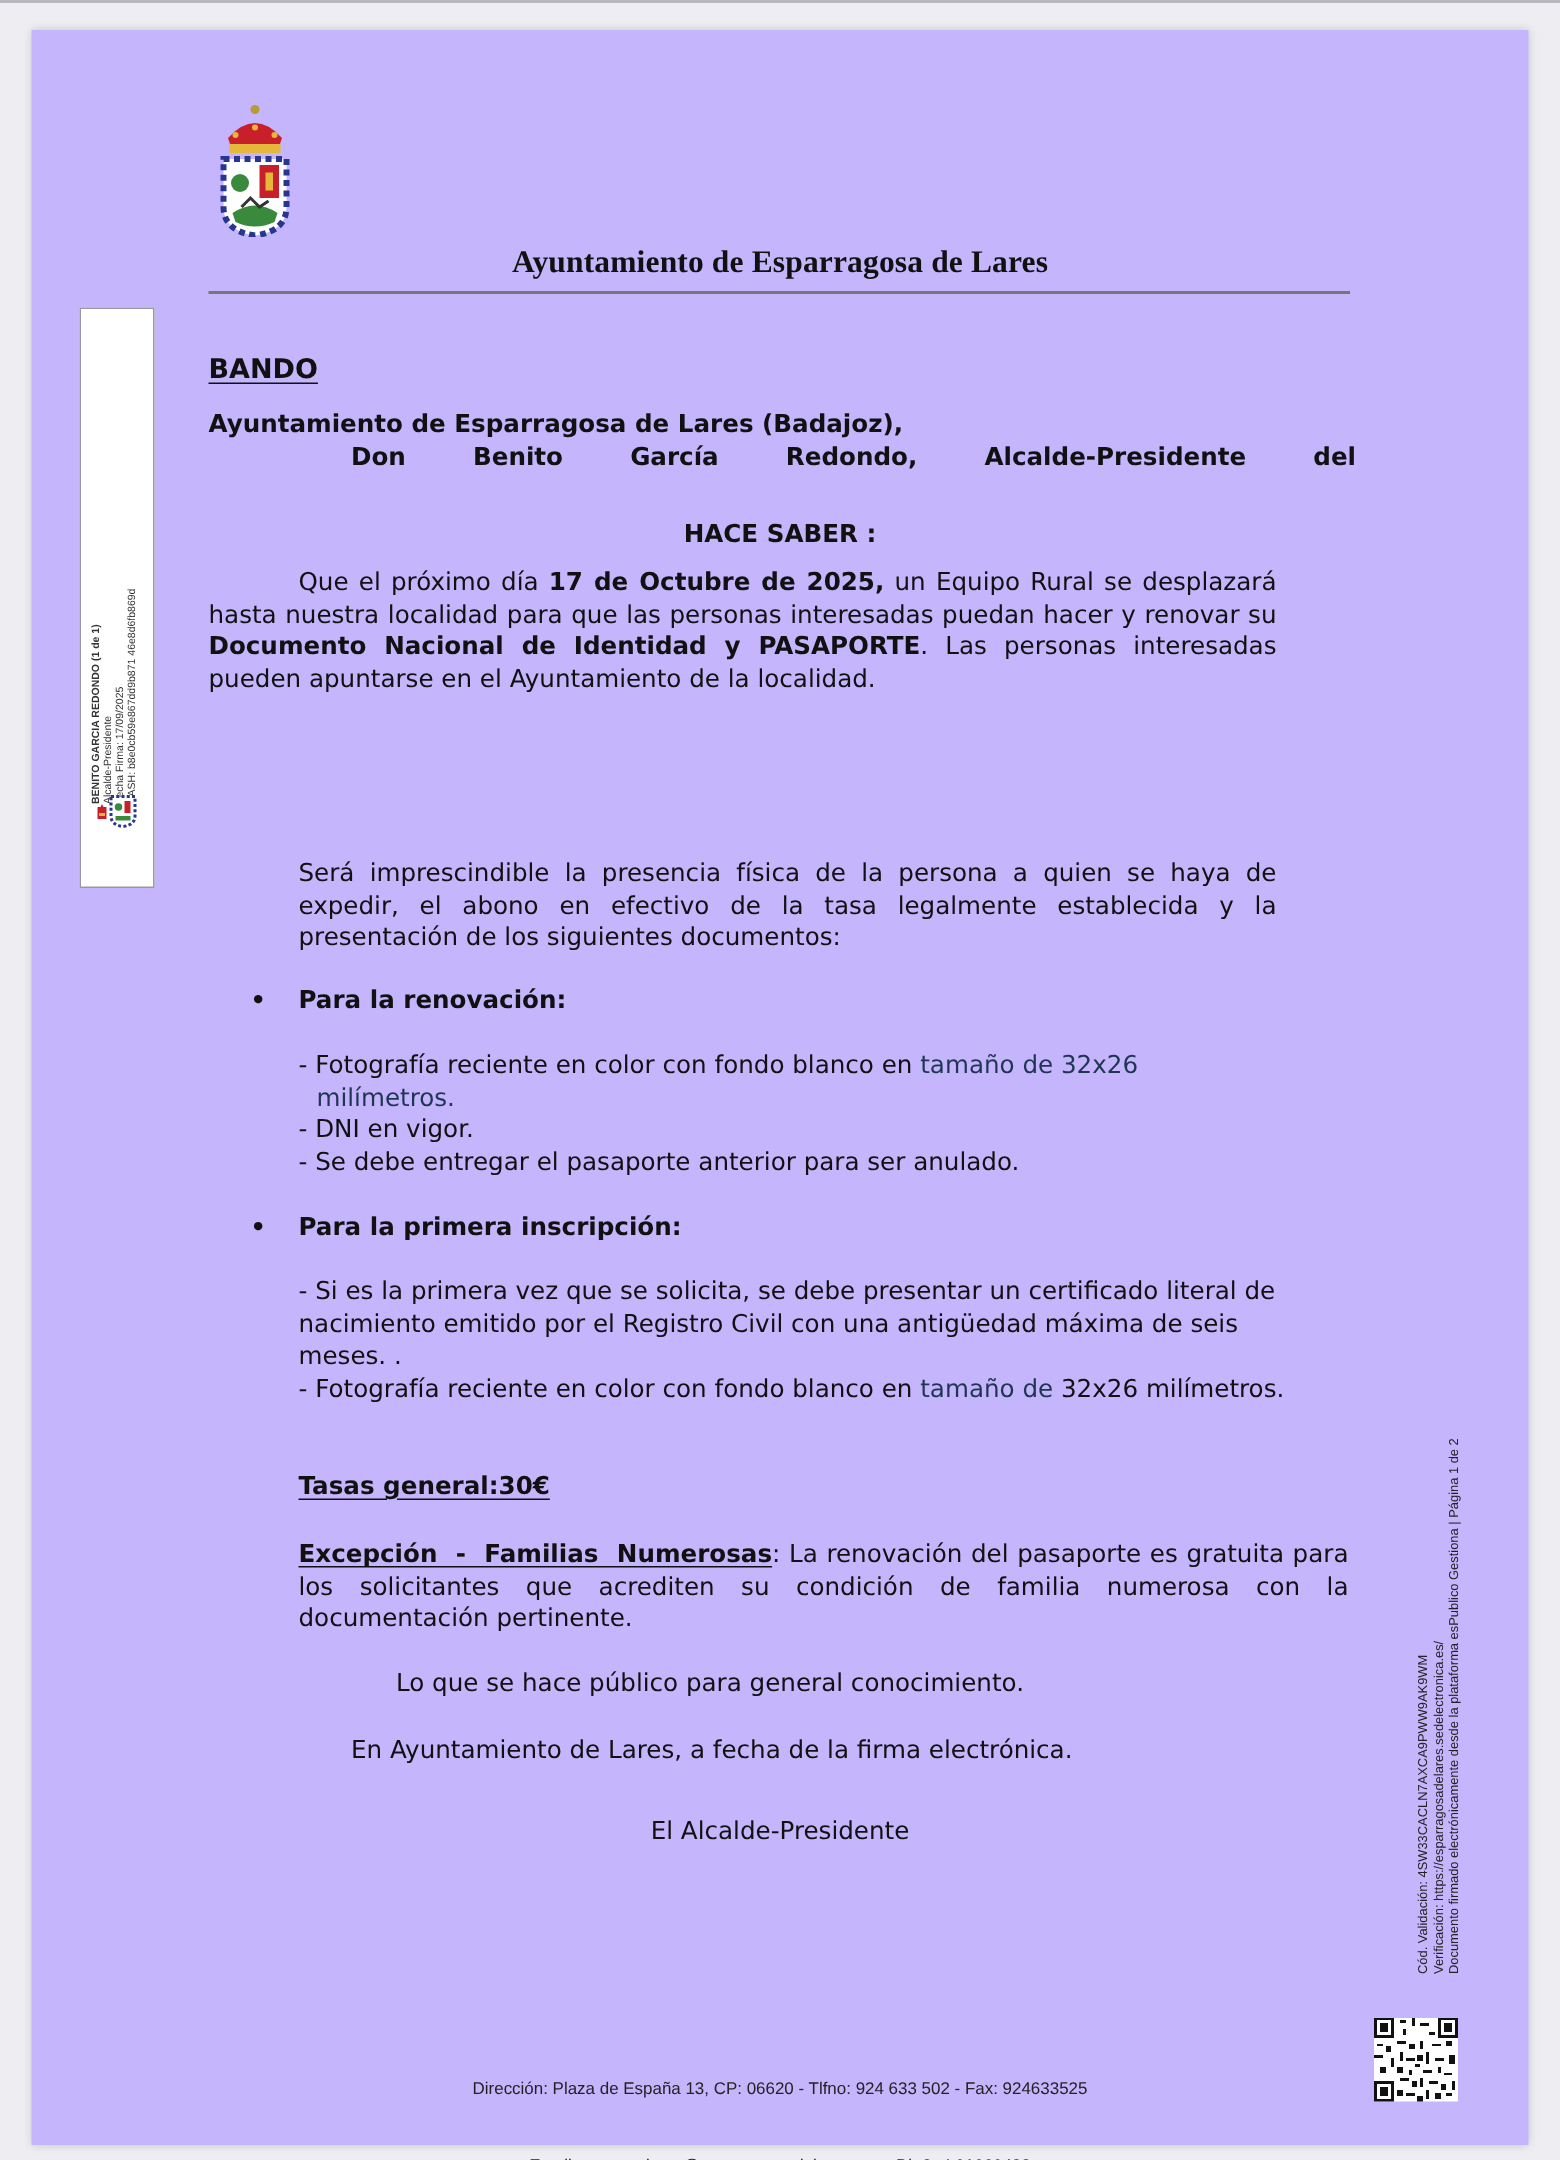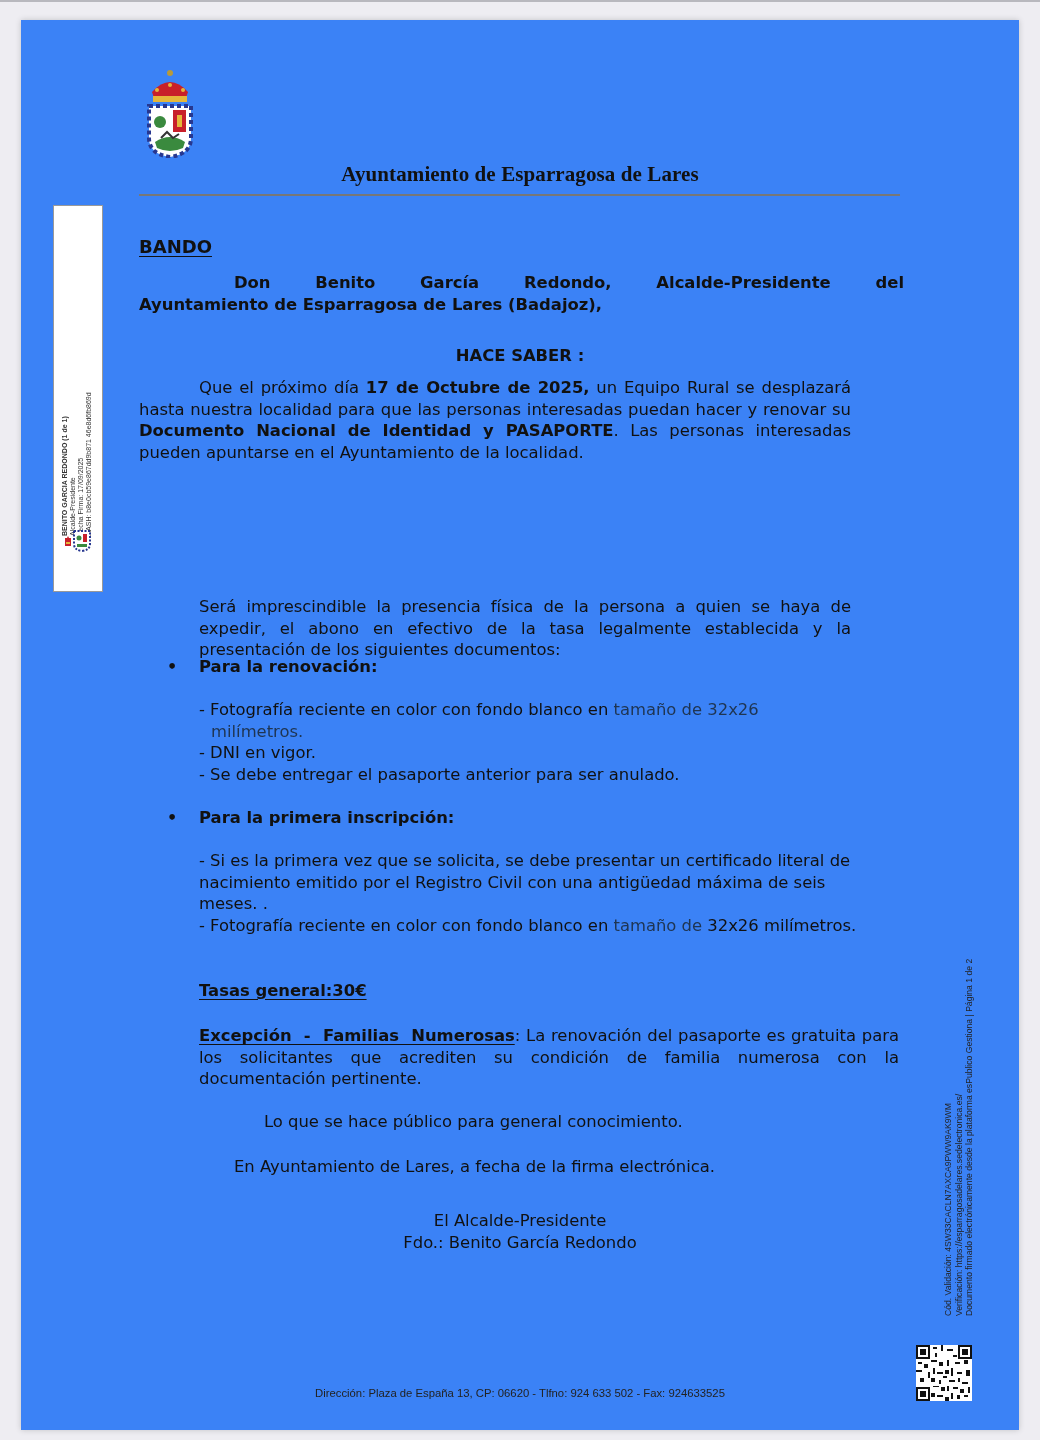--- a/index.html
+++ b/index.html
@@ -5,21 +5,21 @@
   html, body { margin: 0; padding: 0; }
   body {
     width: 1040px; height: 1440px; position: relative; overflow: hidden;
     background: #eeedf2;
     font-family: "DejaVu Sans", sans-serif;
     color: #111;
   }
   .topline { position: absolute; left: 0; top: 0; width: 1040px; height: 2px; background: #b8b8be; }
   .page {
     position: absolute; left: 21px; top: 20px; width: 998px; height: 1410px;
-    background: #3b82f6;
+    background: #c4b5fd;
     box-shadow: 0 0 6px rgba(0,0,0,0.18);
   }
   .abs { position: absolute; }
 
   
   .crest { left: 122px; top: 48px; width: 54px; height: 90px; }
 
   .org-title {
     left: 118px; top: 142px; width: 762px; text-align: center;
     font-family: "Liberation Serif", serif; font-weight: bold; font-size: 21px;
@@ -161,32 +161,32 @@
         <rect x="15" y="27" width="2" height="2"></rect>
         <rect x="18" y="25" width="1" height="3"></rect>
         <rect x="21" y="26" width="2" height="2"></rect>
         <rect x="25" y="26" width="2" height="1"></rect>
     </g>
   </svg>
 
   <div class="abs bando content"><span>BANDO</span></div>
 
   <div class="abs content bold" style="left:118px; top:252px; width:765px;">
+    <div>Ayuntamiento de Esparragosa de Lares (Badajoz),</div>
     <div style="padding-left:95px; display:flex; justify-content:space-between;">
       <span style="text-align:justify; text-align-last:justify; width:100%; display:block;">Don Benito García Redondo, Alcalde-Presidente del</span>
     </div>
-    <div>Ayuntamiento de Esparragosa de Lares (Badajoz),</div>
   </div>
 
   <div class="abs content bold" style="left:118px; top:325px; width:762px; text-align:center;">HACE SABER :</div>
 
   <div class="abs content justify p-indent" style="left:118px; top:357px; width:712px;"><span>Que el próximo día </span><span class="bold">17 de Octubre de 2025,</span><span> un Equipo Rural se desplazará hasta nuestra localidad para que las personas interesadas puedan hacer y renovar su </span><span class="bold">Documento Nacional de Identidad y PASAPORTE</span><span>. Las personas interesadas pueden apuntarse en el Ayuntamiento de la localidad.</span></div>
 
 
-  <div class="abs content justify" style="left:178px; top:551px; width:652px;margin-top:25px;">Será imprescindible la presencia física de la persona a quien se haya de expedir, el abono en efectivo de la tasa legalmente establecida  y la presentación de los siguientes documentos:</div>
+  <div class="abs content justify" style="left:178px; top:551px; width:652px;">Será imprescindible la presencia física de la persona a quien se haya de expedir, el abono en efectivo de la tasa legalmente establecida  y la presentación de los siguientes documentos:</div>
 
   <div class="abs content bold" style="left:178px; top:636px; width:500px;">
     <span class="bullet-dot">•</span>
     <span>Para la renovación:</span>
   </div>
 
   <div class="abs content" style="left:178px; top:679px; width:590px;">
     <div style="padding-left:12px; text-indent:-12px;"><span>- Fotografía reciente en color con fondo blanco en </span><span class="blue">tamaño de 32x26 milímetros.</span></div>
     <div>- DNI en vigor.</div>
     <div>- Se debe entregar el pasaporte anterior para ser anulado.</div>
@@ -204,21 +204,20 @@
 
   <div class="abs content bold ul" style="left:178px; top:960px;">Tasas general:30€</div>
 
   <div class="abs content" style="left:243px; top:1091px;">Lo que se hace público para general conocimiento.</div>
 
   <div class="abs content justify" style="left:178px; top:1005px; width:700px;"><span class="bold ul" style="word-spacing:6px;">Excepción - Familias Numerosas</span><span>: La renovación del pasaporte es gratuita para los solicitantes que acrediten su condición de familia numerosa con la documentación pertinente.</span></div>
   <div class="abs content" style="left:213px; top:1136px;">En Ayuntamiento de Lares, a fecha de la firma electrónica.</div>
 
   <div class="abs content" style="left:118px; top:1190px; width:762px; text-align:center;">
     <div>El Alcalde-Presidente</div>
-    <div>Fdo.: Benito García Redondo</div>
   </div>
 
 
   <div class="abs" style="left:118px; top:1331px; width:762px; text-align:center; font-family:'Liberation Sans', sans-serif; font-size:11.3px; line-height:17px; color:#222; white-space:pre;">
     <div>Dirección: Plaza de España 13, CP: 06620 - Tlfno: 924 633 502 - Fax: 924633525</div>
     <div>Email: ayuntamiento@esparragosadelares.es     Dir 3:  L01060482</div>
   </div>
 </div>
 
 </body></html>

